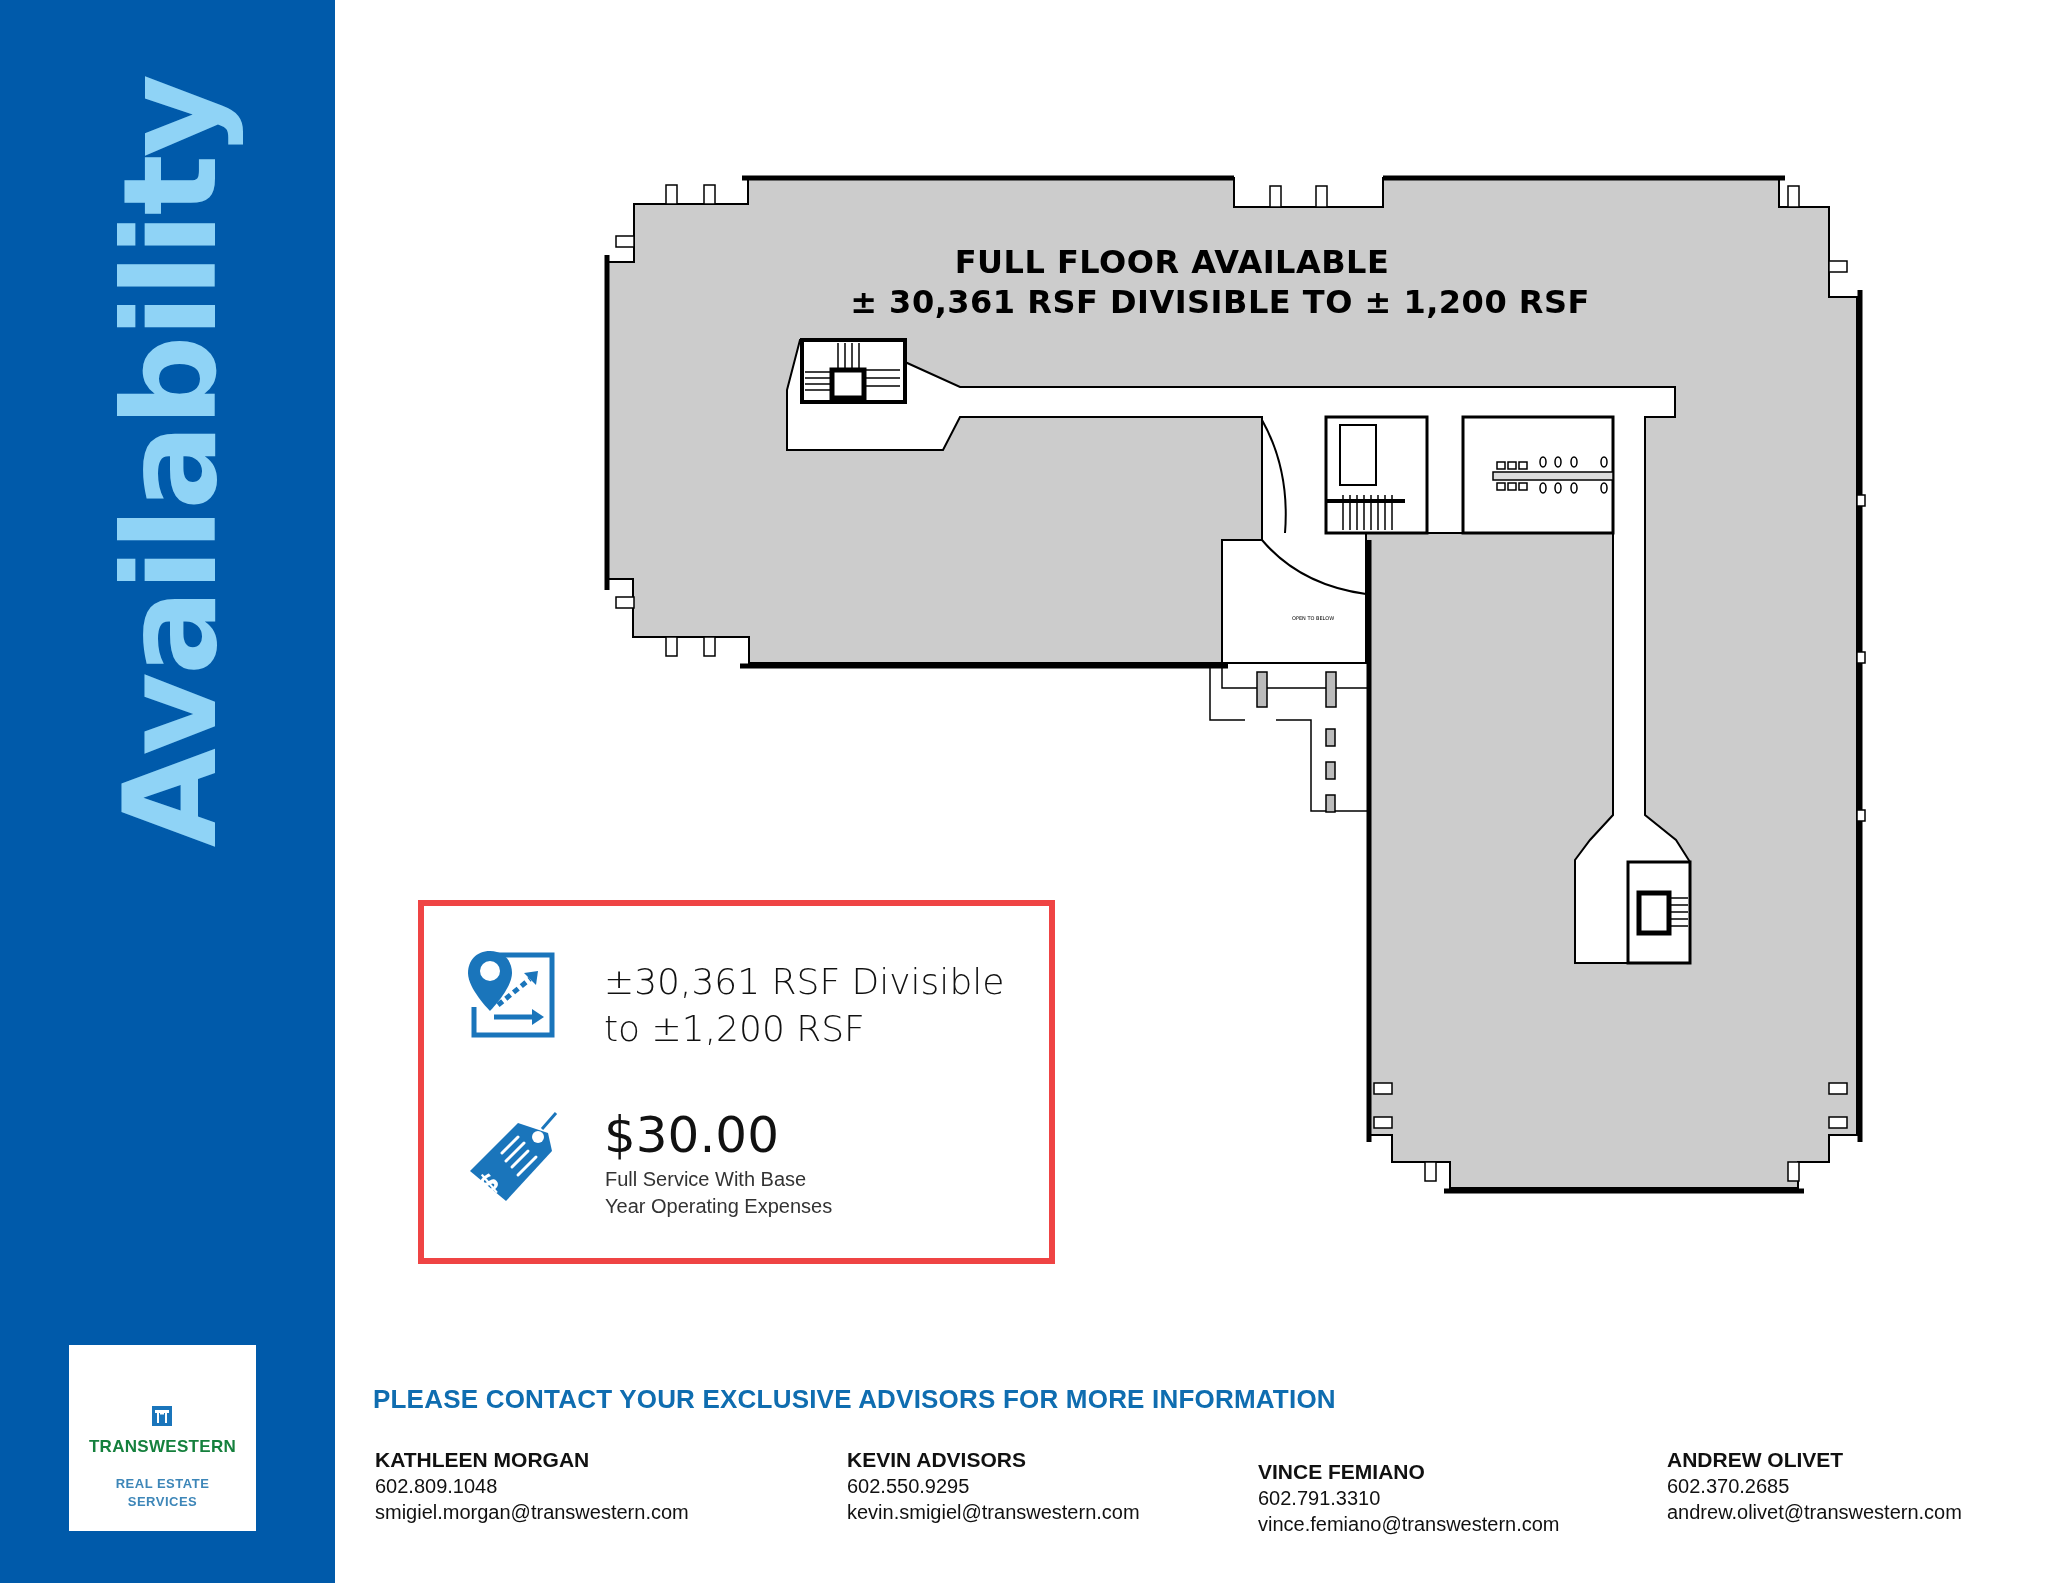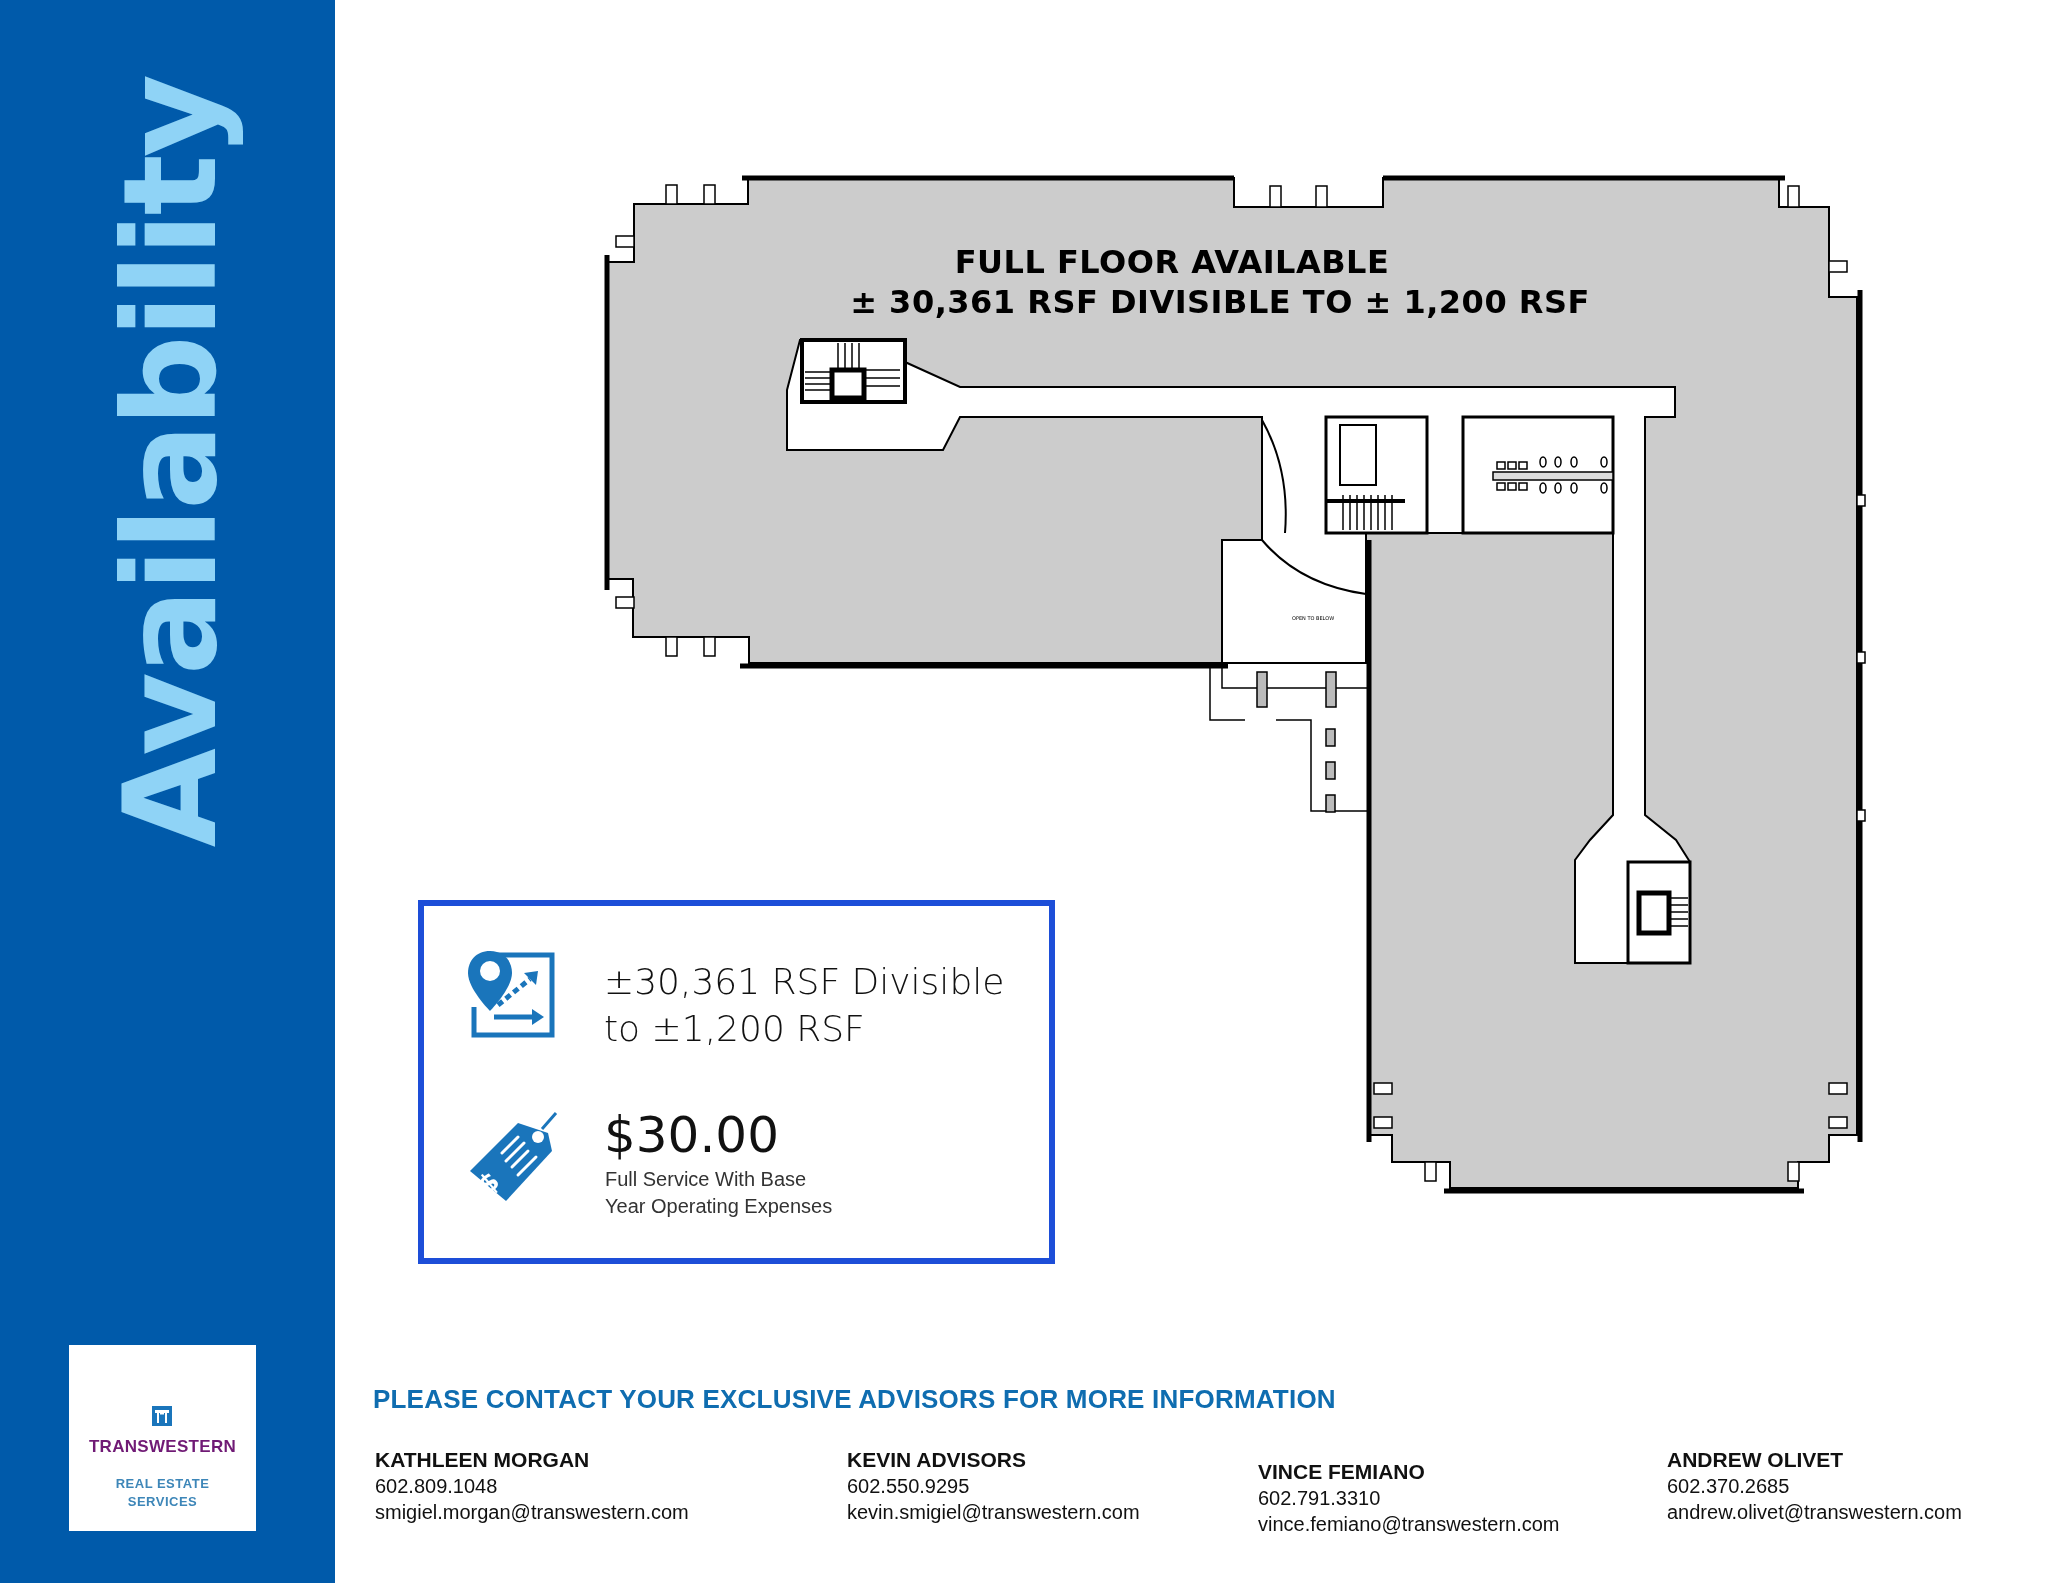--- a/index.html
+++ b/index.html
@@ -9,32 +9,32 @@
   .vertical-title { position:absolute; left:96px; top:82px; width:148px; height:760px; }
   .vertical-title span { position:absolute; left:50%; top:50%;
      transform:translate(-50%,-50%) rotate(-90deg); white-space:nowrap;
      font-family:"DejaVu Sans", sans-serif; font-weight:bold; font-size:128px; color:#8fd3f6;
      letter-spacing:-3px; }
   .floor-desc { position:absolute; left:64px; top:996px; color:#ffffff;
      font-family:"DejaVu Sans", sans-serif; font-weight:300; font-size:38px; line-height:55px; letter-spacing:1px; }
   .floor-desc div { white-space:nowrap; }
   .logo-box { position:absolute; left:69px; top:1345px; width:187px; height:186px; background:#ffffff; text-align:center; }
   .logo-mark { position:absolute; left:83px; top:61px; width:20px; height:20px; background:#1a75bb; }
-  .logo-name { position:absolute; left:0; right:0; top:92px; color:#701a75; font-weight:bold; font-size:17px; letter-spacing:0.3px; }
+  .logo-name { position:absolute; left:0; right:0; top:92px; color:#15803d; font-weight:bold; font-size:17px; letter-spacing:0.3px; }
   .logo-sub { position:absolute; left:0; right:0; top:130px; color:#3d86b8; font-weight:bold; font-size:13px; line-height:18px; letter-spacing:0.5px; }
 
   .plan { position:absolute; left:0; top:0; width:2048px; height:1300px; }
   .plan-title { position:absolute; left:0; width:2048px; text-align:center; font-weight:bold; color:#000;
      font-family:"DejaVu Sans", sans-serif; letter-spacing:0.5px; }
   .plan-title.l1 { top:243px; font-size:32px; left:1172px; width:0; }
   .plan-title.l2 { top:283px; font-size:32px; left:1220px; width:0; }
   .plan-title span { position:absolute; transform:translateX(-50%); white-space:nowrap; }
 
   .info-box { position:absolute; left:418px; top:900px; width:625px; height:352px;
-     border:6px solid #1d4ed8; background:#fff; }
+     border:6px solid #ef4444; background:#fff; }
   .info-icon { position:absolute; width:92px; height:92px; }
   .info-text1 { position:absolute; left:180px; top:52px; font-family:"DejaVu Sans", sans-serif;
      font-size:36px; line-height:47px; color:#111; font-weight:300; }
   .price { position:absolute; left:180px; top:200px; font-family:"DejaVu Sans", sans-serif; font-size:50px; color:#111; }
   .price-note { position:absolute; left:181px; top:260px; font-size:20px; line-height:27px; color:#333; }
 
   .contact-heading { position:absolute; left:373px; top:1384px; font-weight:bold; color:#0f6db0; font-size:26px; letter-spacing:0.2px; white-space:nowrap; }
   .contact { position:absolute; top:1447px; font-size:20px; line-height:26px; color:#111; white-space:nowrap; }
   .contact .name { font-weight:bold; font-size:21px; }
 </style>

